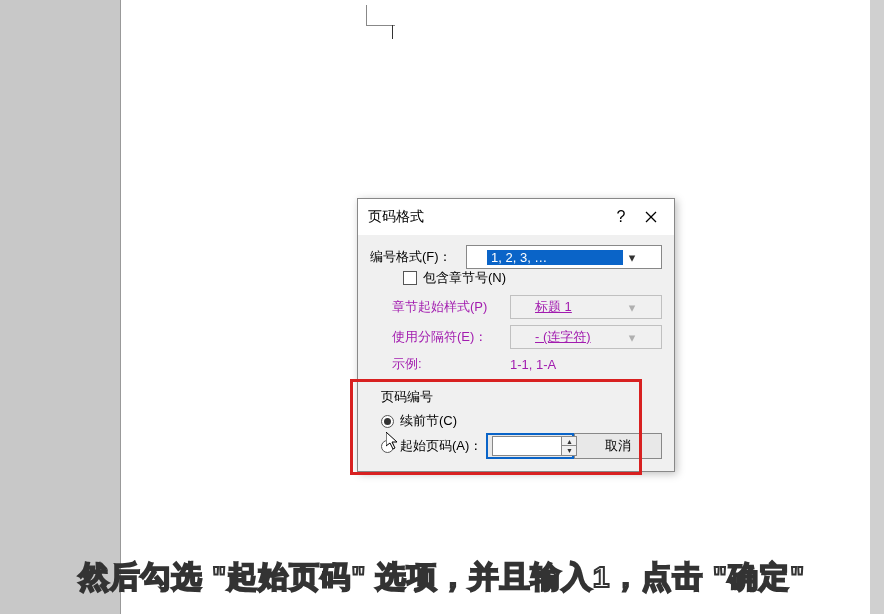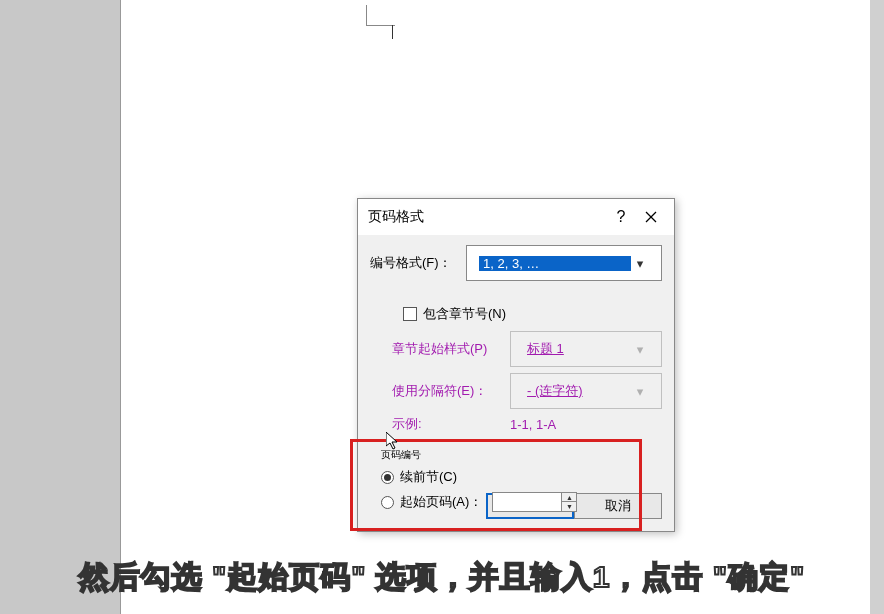--- a/index.html
+++ b/index.html
@@ -78,32 +78,32 @@
       cursor: pointer;
     }
     .close-btn svg { width: 12px; height: 12px; }
 
     .dialog-body {
       padding: 10px 12px 12px 12px;
     }
     .row {
       display: flex;
       align-items: center;
-      margin-bottom: 24px;
+      margin-bottom: 0;
     }
     .label { color: #000; font-size: 13px; }
     .label.disabled { color: #a21caf; }
     .combo {
       flex: 1;
-      height: 36px;
+      height: 24px;
       display: flex;
       align-items: center;
       border: 1px solid #888;
       background: #fff;
-      padding: 0 12px;
+      padding: 0 20px;
       position: relative;
     }
     .combo .combo-text {
       flex: 1;
       padding: 0 4px;
       font-size: 13px;
     }
     .combo.selected .combo-text {
       background: #0a64c8;
       color: #fff;
@@ -126,21 +126,21 @@
       background: #fff;
       margin-right: 6px;
     }
     .indent { padding-left: 22px; }
     .indent .row { margin-bottom: 6px; }
     .indent .label { width: 118px; }
 
     .group-label {
       display: block;
       margin-bottom: 6px;
-      font-size: 10px;
+      font-size: 13px;
       color: #000;
     }
     .highlight-box {
       position: absolute;
       left: -20px; right: 20px;
       border: 3px solid #d82020;
       padding: 6px 28px 10px 28px;
       margin-bottom: 10px;
     }
     .radio-row {

